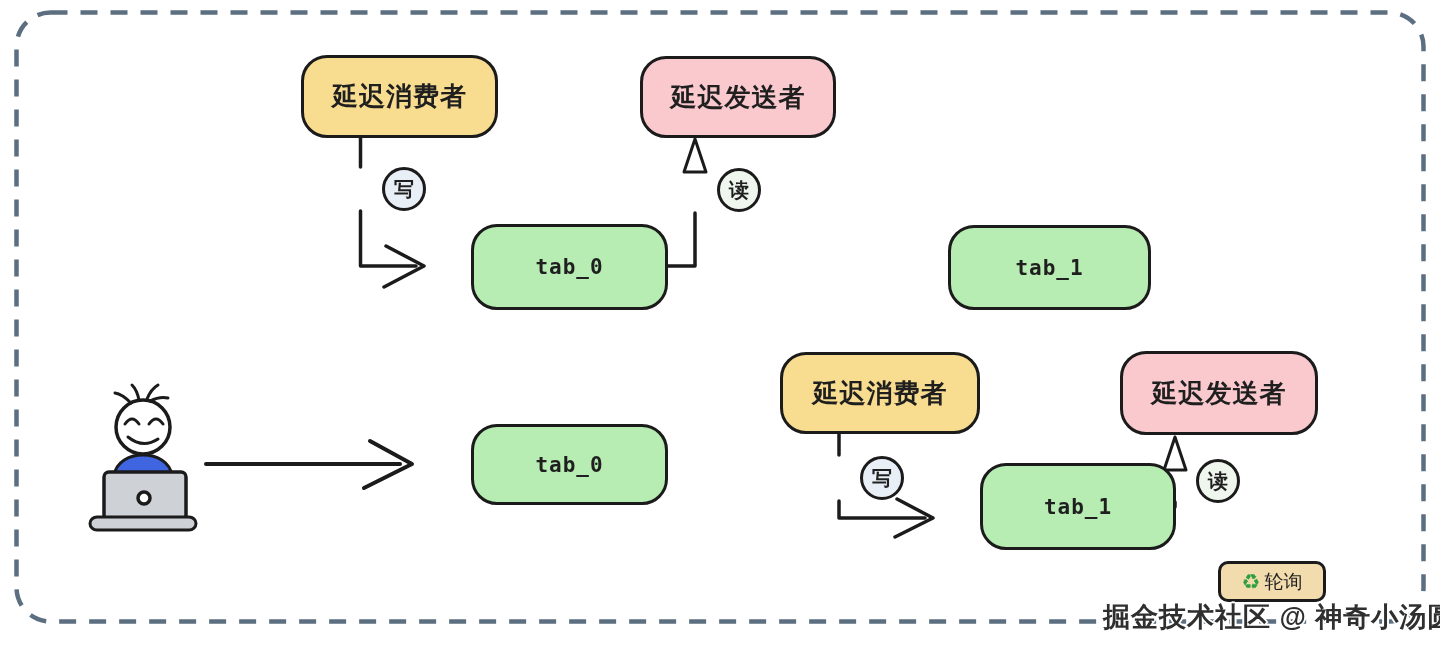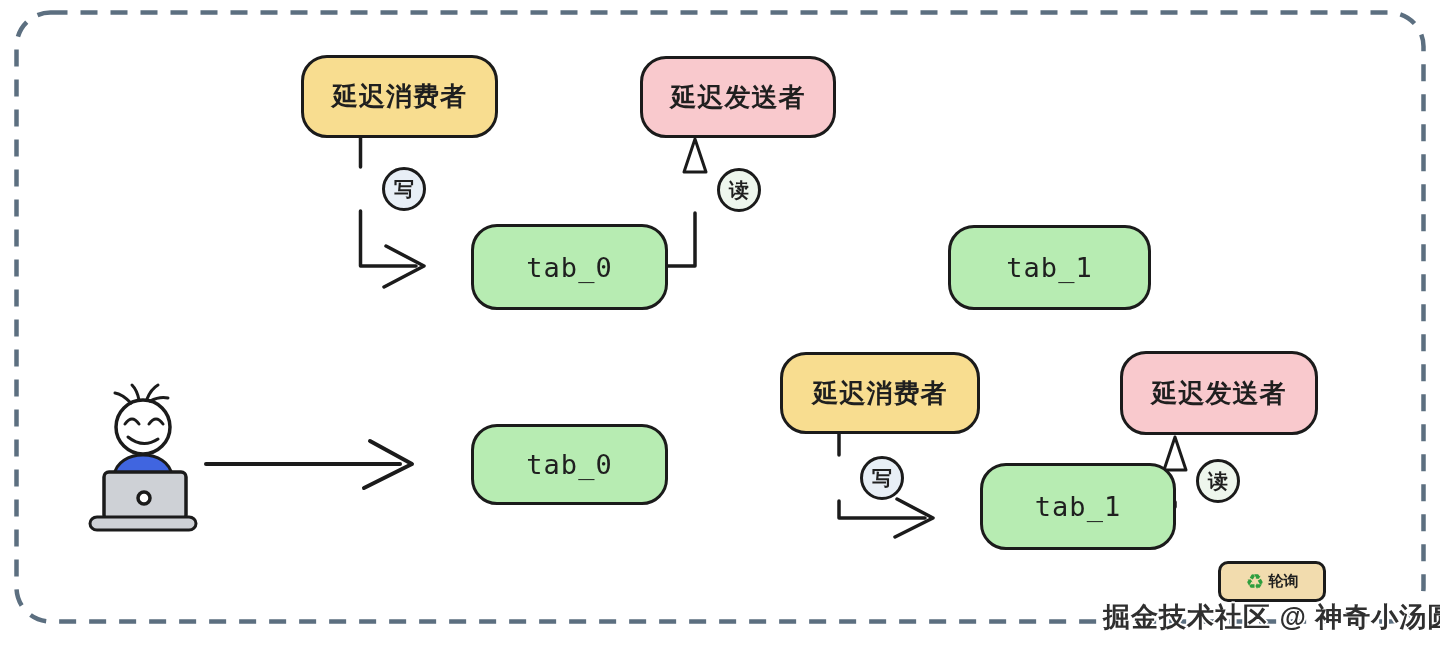--- a/index.html
+++ b/index.html
@@ -33,22 +33,22 @@
     margin-left: 43px;
   }
   .box {
     border-radius: 26px;
     font-size: 26px;
     font-weight: 600;
     letter-spacing: 1px;
   }
   .tab {
     font-family: "DejaVu Sans Mono", monospace;
-    font-size: 27px;
-    font-weight: 400;
+    font-size: 21px;
+    font-weight: 700;
     letter-spacing: 1px;
   }
   .cmd {
     font-family: "DejaVu Sans Mono", monospace;
     border-radius: 20px;
     font-size: 23px;
     font-weight: 700;
     letter-spacing: 0px;
   }
   .badge {
@@ -76,22 +76,22 @@
     justify-content: center;
     gap: 4px;
     z-index: 2;
   }
   .legend .recycle {
     color: var(--icon-green, #2e9e3e);
     font-size: 21px;
     line-height: 1;
   }
   .legend .legend-label {
-    font-size: 15px;
-    font-weight: 700;
+    font-size: 19px;
+    font-weight: 400;
     color: var(--ink, #1f1f1f);
   }
 
   .wm-zhihu {
     position: absolute;
     left: 1088px; top: 562px;
     z-index: 3;
     font-size: 37px;
     font-weight: 600;
     letter-spacing: 2px;

